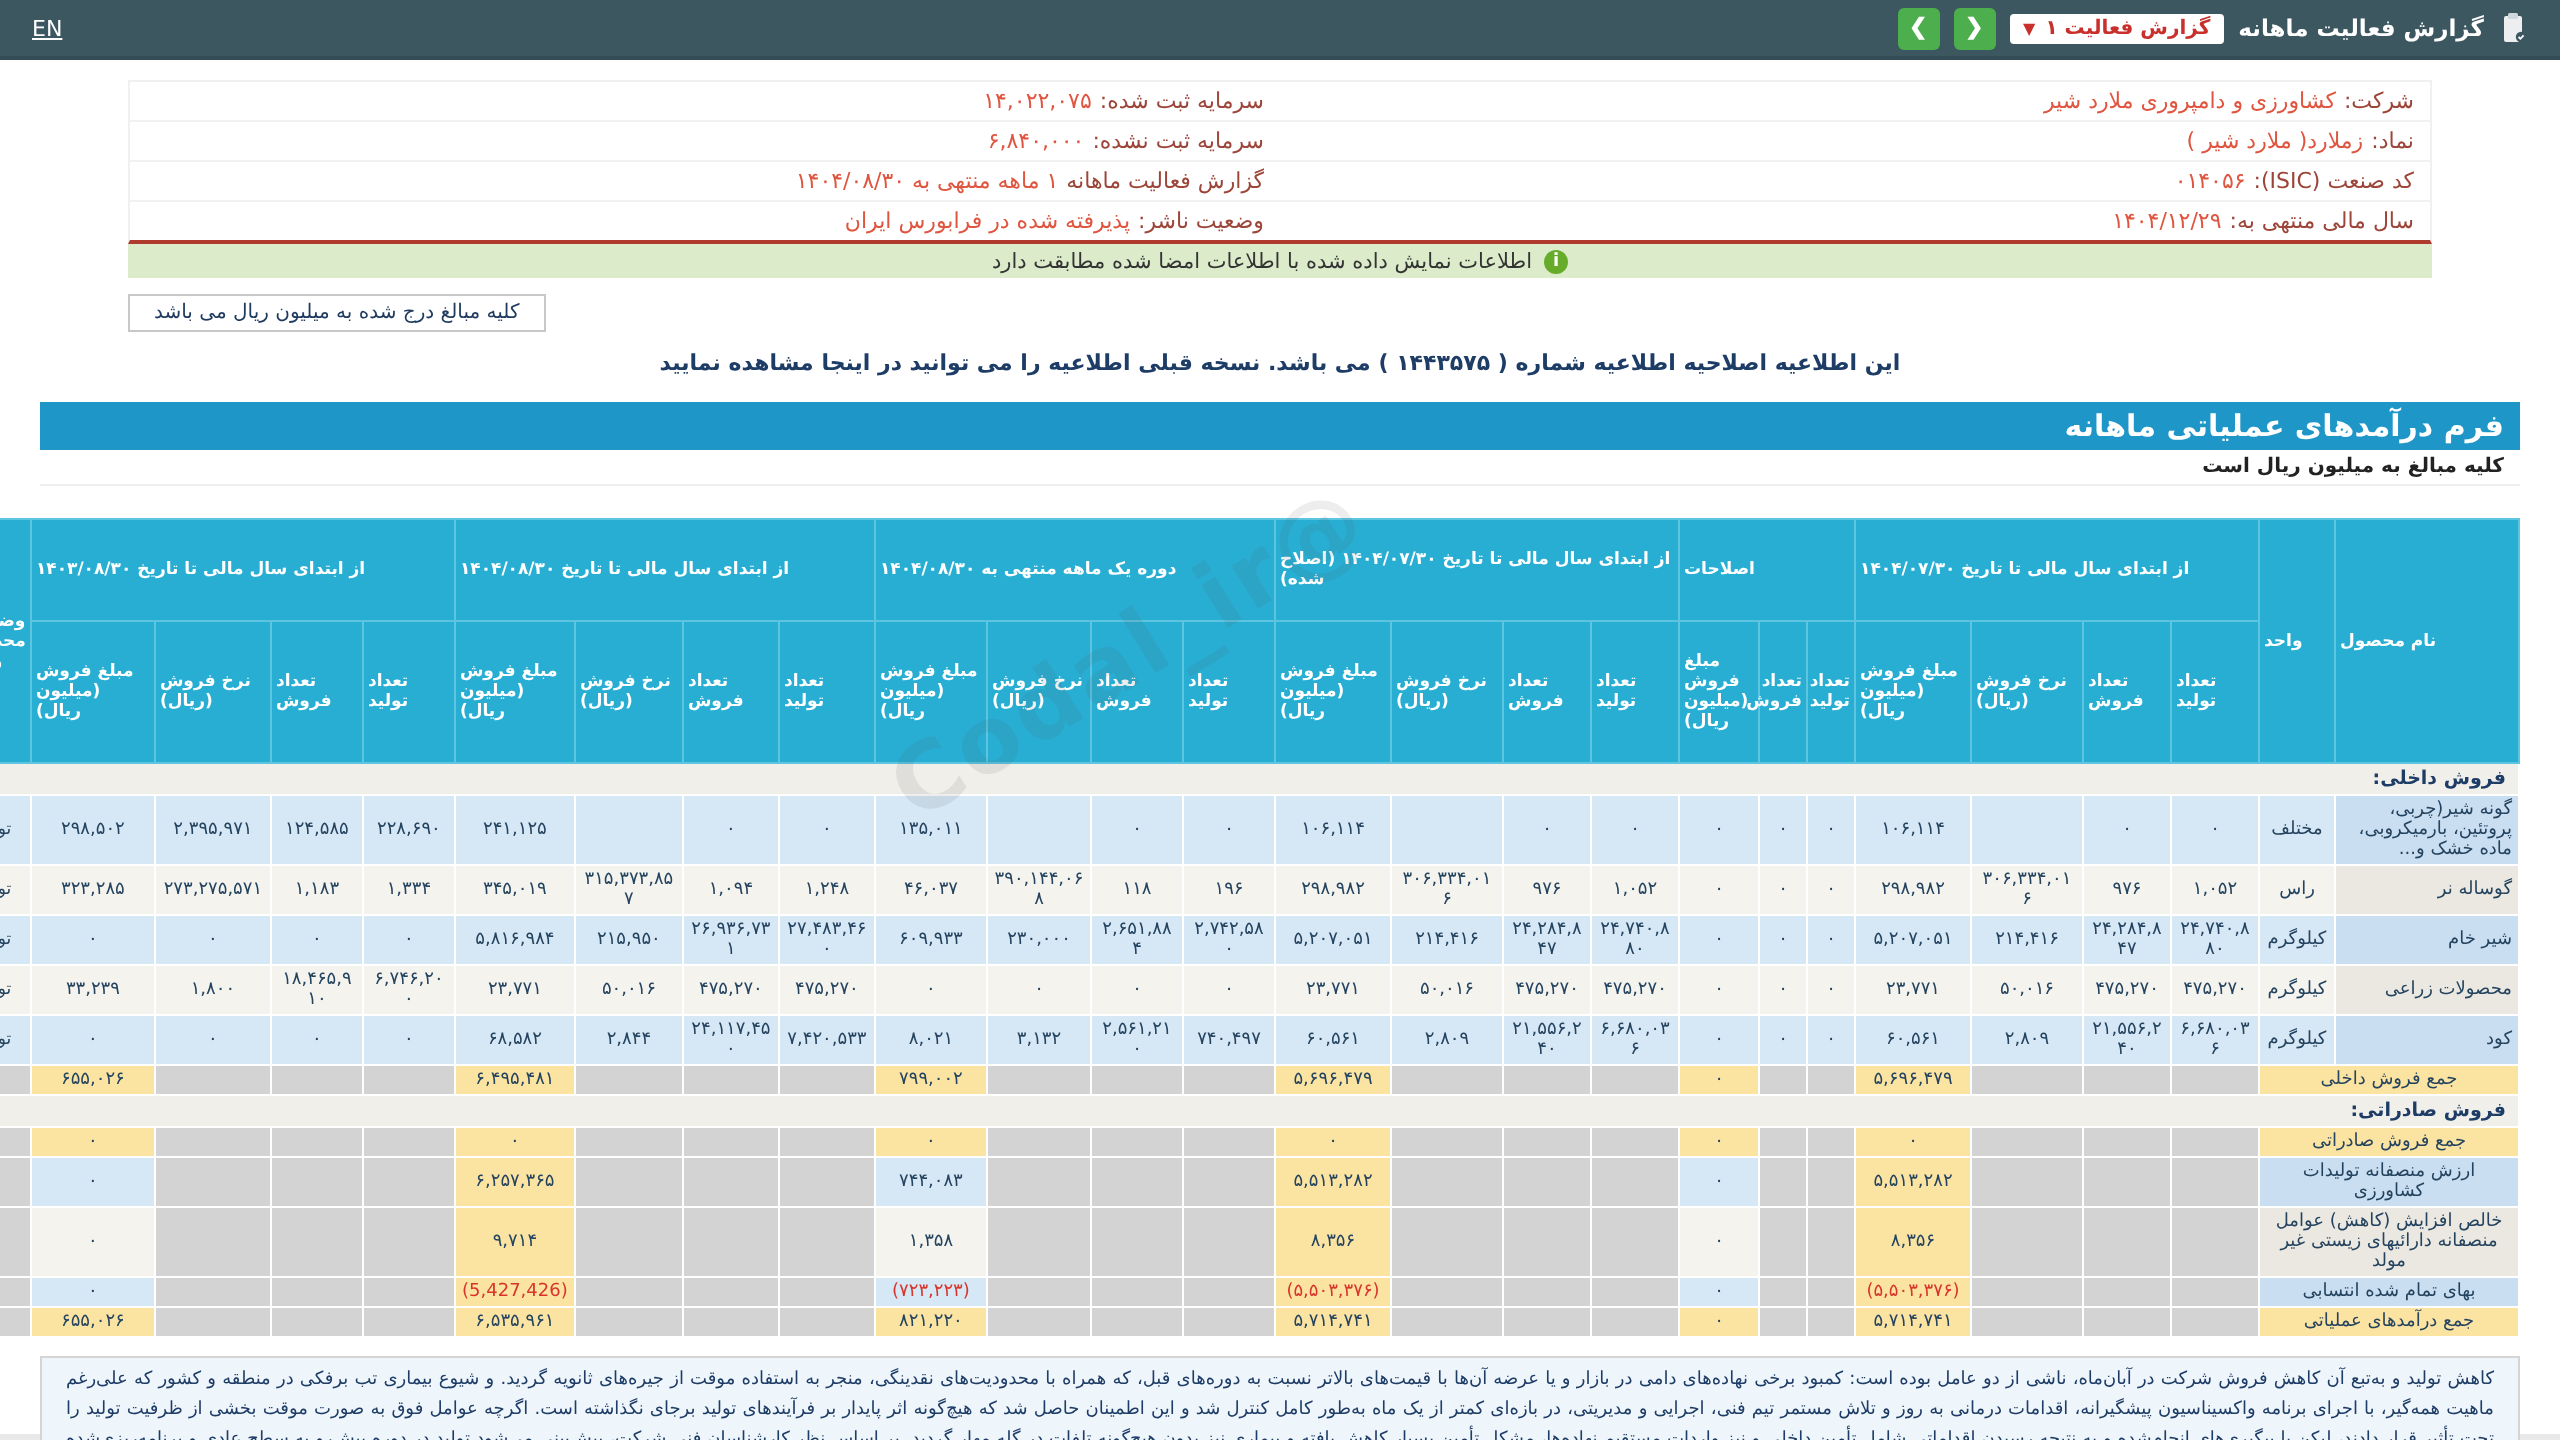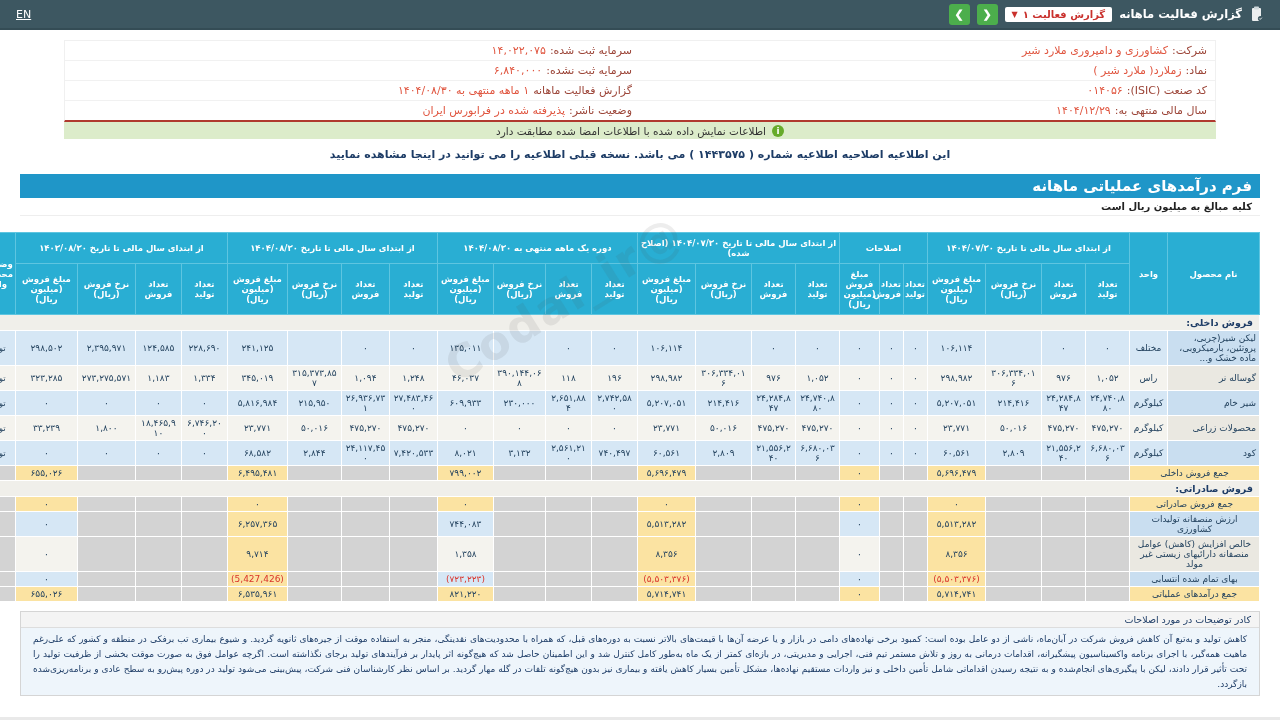--- a/index.html
+++ b/index.html
@@ -43,21 +43,21 @@
   
   .form-bar{margin:13px 20px 0;background:#1f96c8;color:#fff;font-weight:bold;font-size:15px;
             padding:3px 8px;text-align:right;}
   .form-sub{margin:0 20px;background:#fff;border-bottom:1px solid #eee;font-weight:bold;color:#222;
             font-size:10px;padding:3px 8px;}
 
   
   .table-wrap{margin:16px 20px 0;position:relative;}
   table{width:1240px;border-collapse:collapse;table-layout:fixed;}
   thead th{background:#29aed3;color:#fff;font-size:8.5px;font-weight:bold;border:1px solid #5ec5e0;
-           padding:5px 2px;text-align:center;vertical-align:middle;margin-top:16px;}
+           padding:15px 2px;text-align:left;vertical-align:middle;margin-top:16px;}
   tbody td{font-size:9px;color:#24435f;border:1px solid #fff;padding:2px 3px;text-align:center;
            vertical-align:middle;word-wrap:break-word;}
   td.name{text-align:right;}
   td.lbl{text-align:center;}
   td.status{font-size:8.5px;}
   .rb{background:#d6e7f5;} .rbn{background:#c9def0;}
   .rg{background:#f4f3ee;} .rgn{background:#eae8e1;}
   .gray{background:#d3d3d3;}
   .yellow{background:#fbe3a2;}
   .neg{color:#d9342b;}
@@ -141,20 +141,23 @@
           <span class="info-value">پذیرفته شده در فرابورس ایران</span>
         </div>
       </div>
     </div>
 
   <div class="greenbar">
     <span class="info-i">i</span>
     <span>اطلاعات نمایش داده شده با اطلاعات امضا شده مطابقت دارد</span>
   </div>
 
+  <div class="amount-note-wrap">
+    <span class="amount-note">کلیه مبالغ درج شده به میلیون ریال می باشد</span>
+  </div>
 
   <div class="notice">
     <span>این اطلاعیه اصلاحیه اطلاعیه شماره ( ۱۴۴۳۵۷۵ ) می باشد. نسخه قبلی اطلاعیه را می توانید در</span>
     <span class="link">اینجا</span>
     <span>مشاهده نمایید</span>
   </div>
 
   <div class="form-bar">فرم درآمدهای عملیاتی ماهانه</div>
   <div class="form-sub">کلیه مبالغ به میلیون ریال است</div>
 
@@ -225,21 +228,21 @@
             <th>تعداد فروش</th>
             <th>نرخ فروش (ریال)</th>
             <th>مبلغ فروش (میلیون ریال)</th>
           </tr>
         </thead>
         <tbody>
           <tr class="section">
             <td colspan="26">فروش داخلی:</td>
           </tr>
           <tr>
-            <td class="name rbn">لیکن شیر(چربی، پروتئین، بارمیکروبی، ماده خشک و...</td>
+            <td class="name rbn">گونه شیر(چربی، پروتئین، بارمیکروبی، ماده خشک و...</td>
             <td class="unit rb">مختلف</td>
             <td class="rb">۰</td>
             <td class="rb">۰</td>
             <td class="rb"></td>
             <td class="rb">۱۰۶,۱۱۴</td>
             <td class="rb">۰</td>
             <td class="rb">۰</td>
             <td class="rb">۰</td>
             <td class="rb">۰</td>
             <td class="rb">۰</td>
@@ -534,17 +537,16 @@
             <td class="gray"></td>
             <td class="gray"></td>
             <td class="yellow">۶۵۵,۰۲۶</td>
             <td class="gray"></td>
           </tr>
         </tbody>
       </table>
   </div>
 
   <div class="fbox">
-    <div class="fbox-title">کادر توضیحات در مورد اصلاحات</div>
     <div class="fbox-body">کاهش تولید و به‌تبع آن کاهش فروش شرکت در آبان‌ماه، ناشی از دو عامل بوده است: کمبود برخی نهاده‌های دامی در بازار و یا عرضه آن‌ها با قیمت‌های بالاتر نسبت به دوره‌های قبل، که همراه با محدودیت‌های نقدینگی، منجر به استفاده موقت از جیره‌های ثانویه گردید. و شیوع بیماری تب برفکی در منطقه و کشور که علی‌رغم ماهیت همه‌گیر، با اجرای برنامه واکسیناسیون پیشگیرانه، اقدامات درمانی به روز و تلاش مستمر تیم فنی، اجرایی و مدیریتی، در بازه‌ای کمتر از یک ماه به‌طور کامل کنترل شد و این اطمینان حاصل شد که هیچ‌گونه اثر پایدار بر فرآیندهای تولید برجای نگذاشته است. اگرچه عوامل فوق به صورت موقت بخشی از ظرفیت تولید را تحت تأثیر قرار دادند، لیکن با پیگیری‌های انجام‌شده و به نتیجه رسیدن اقداماتی شامل تأمین داخلی و نیز واردات مستقیم نهاده‌ها، مشکل تأمین بسیار کاهش یافته و بیماری نیز بدون هیچ‌گونه تلفات در گله مهار گردید. بر اساس نظر کارشناسان فنی شرکت، پیش‌بینی می‌شود تولید در دوره پیش‌رو به سطح عادی و برنامه‌ریزی‌شده بازگردد.</div>
   </div>
 
 </div>
 
 </body></html>

